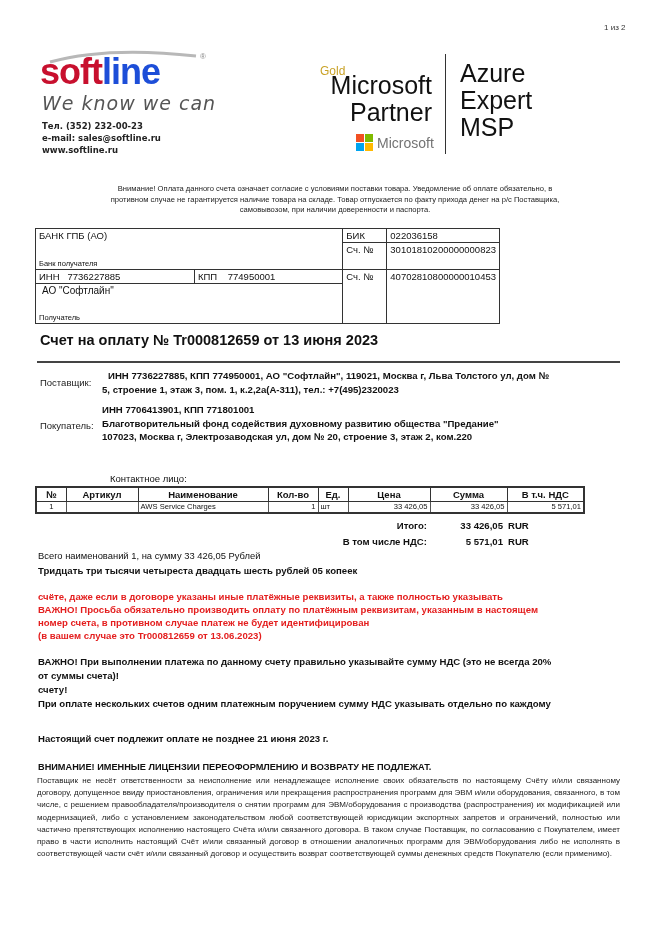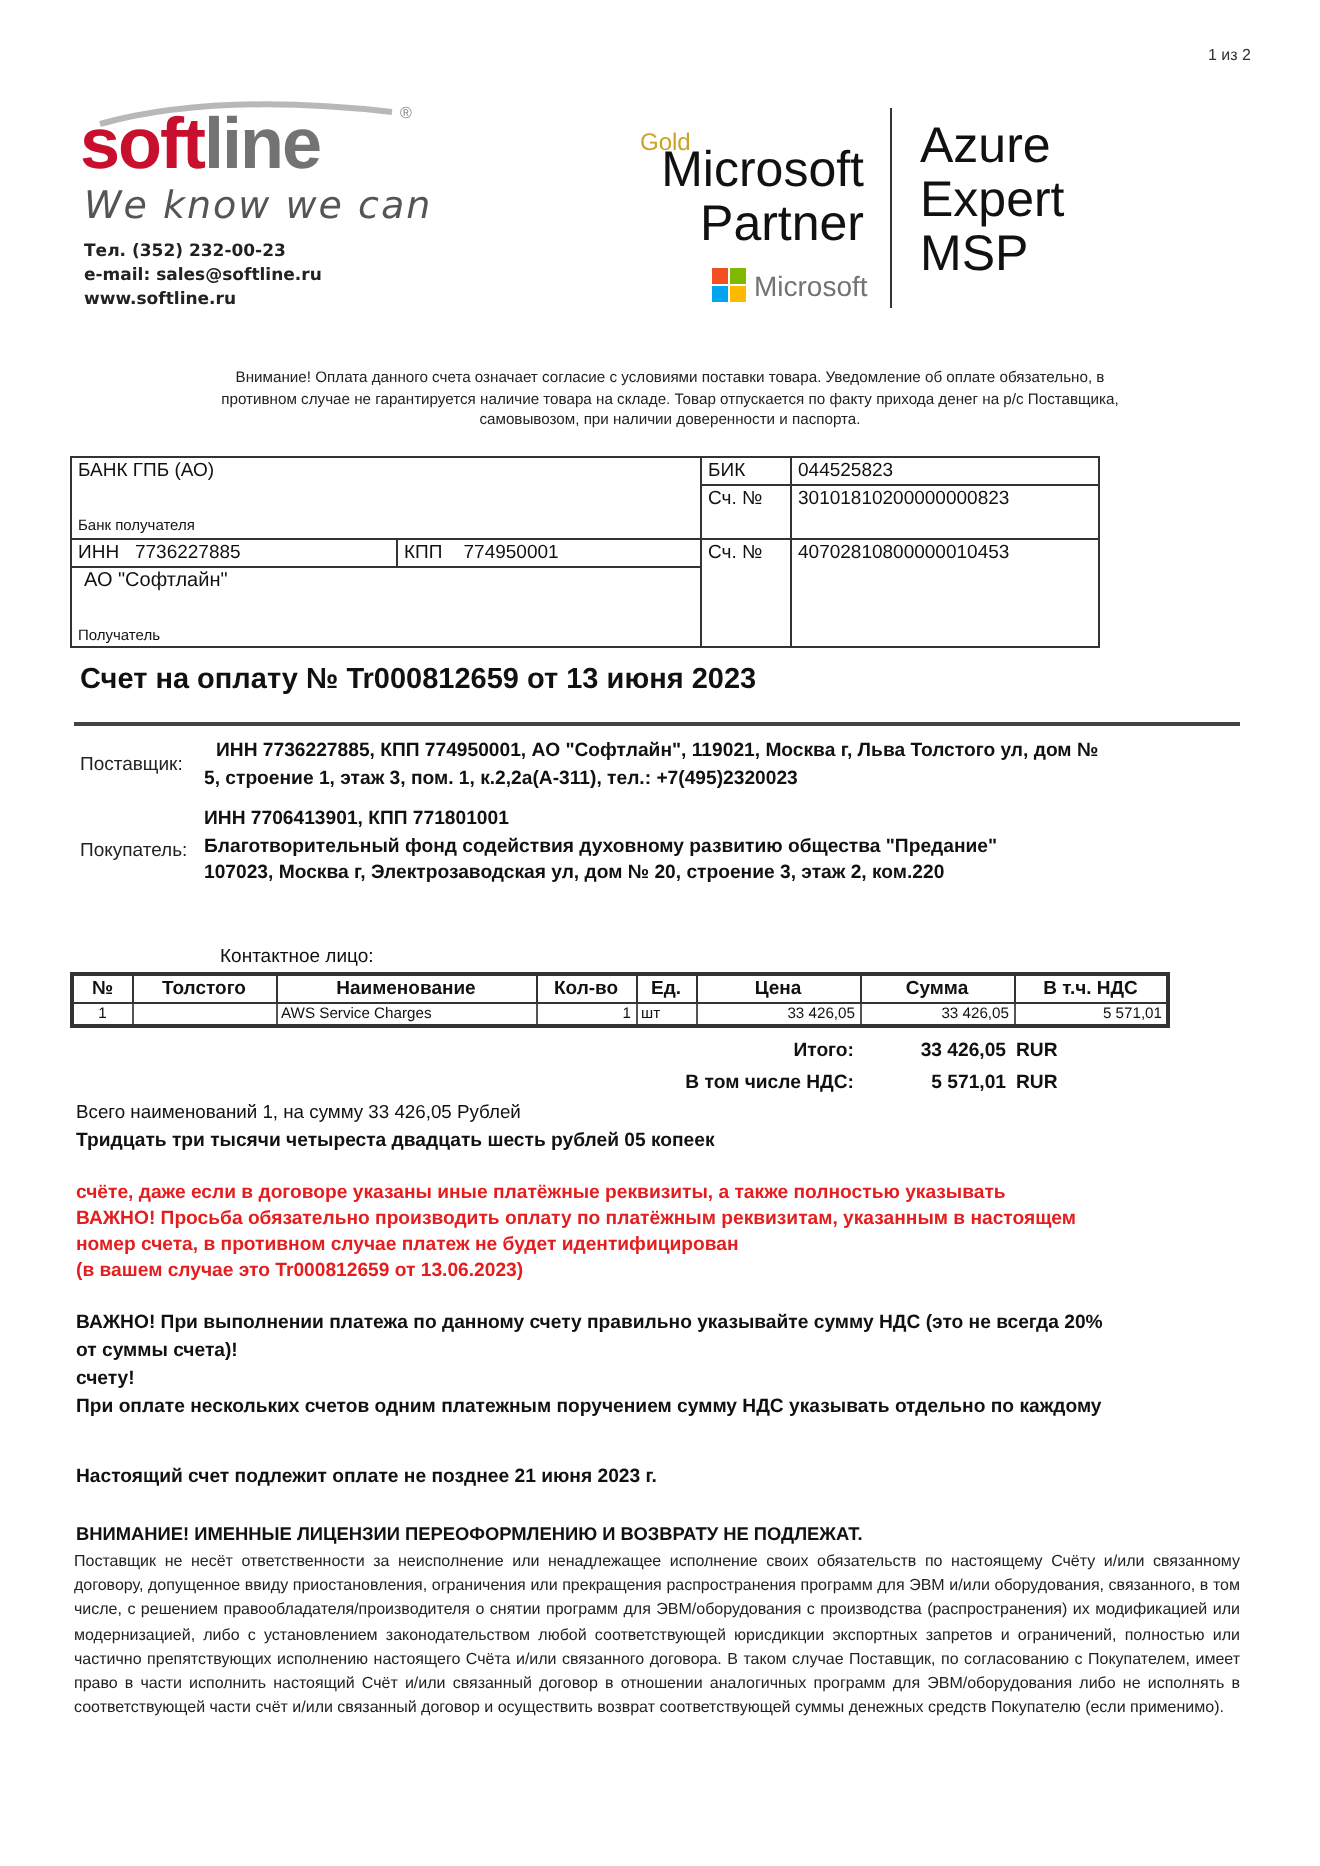--- a/index.html
+++ b/index.html
@@ -7,40 +7,40 @@
   body { font-family: "Liberation Sans", sans-serif; color: #111; position: relative; }
 
   .abs { position: absolute; }
 
   .page-num { left: 604px; top: 23px; font-size: 8px; color: #333; }
 
   
   .logo { left: 40px; top: 50px; width: 175px; height: 70px; }
   .logo-word { position: absolute; left: 0; top: 4px; font-size: 36px; font-weight: bold; letter-spacing: -1px; line-height: 36px; }
   .logo-soft { color: #c8102e; }
-  .logo-line { color: #737373; }
+  .logo-line { color: #1d4ed8; }
   .logo-reg { position: absolute; left: 160px; top: 2px; font-size: 8px; color: #888; }
   .logo-swoosh { position: absolute; left: 8px; top: 0; width: 150px; height: 14px; }
   .logo-tagline { position: absolute; left: 2px; top: 42px; font-size: 19px; color: #555; font-family: "DejaVu Sans", sans-serif; font-style: italic; letter-spacing: 1px; white-space: nowrap; }
   .contacts { left: 42px; top: 120px; font-size: 8.5px; font-weight: bold; color: #222; line-height: 12px; font-family: "DejaVu Sans", sans-serif; }
 
   
   .ms-gold { left: 320px; top: 53px; font-size: 12px; color: #c9a227; margin-top: 11px; }
   .ms-title { left: 320px; top: 72px; font-size: 25px; color: #111; line-height: 27px; text-align: right; width: 112px; }
   .ms-div { left: 445px; top: 54px; width: 1px; height: 100px; background: #333; }
   .azure { left: 460px; top: 60px; font-size: 25px; line-height: 27px; color: #111; }
   .ms-sub { left: 356px; top: 134px; display: flex; align-items: center; gap: 4px; }
   .ms-flag { width: 17px; height: 17px; display: grid; grid-template-columns: 1fr 1fr; gap: 1px; }
   .ms-flag span { display: block; }
   .ms-sub-text { font-size: 14px; color: #737373; }
 
   .notice { left: 100px; top: 184px; width: 470px; font-size: 7.6px; text-align: center; line-height: 10.5px; color: #222; }
 
   
-  .bank { left: 35px; top: 228px; width: 515px; border-collapse: collapse; font-size: 9.5px; padding-left: 36px; }
+  .bank { left: 35px; top: 228px; width: 465px; border-collapse: collapse; font-size: 9.5px; padding-left: 36px; }
   .bank td { border: 1px solid #333; padding: 1px 3px; vertical-align: top; }
   .small-lbl { font-size: 7.5px; }
 
   .title { left: 40px; top: 332px; font-size: 14.5px; font-weight: bold; }
   .hr { left: 37px; top: 361px; width: 583px; height: 1.5px; background: #444; }
 
   .party-lbl { font-size: 9.5px; color: #222; }
   .party-val { font-size: 9.6px; font-weight: bold; line-height: 13.5px; }
 
   .contact-lbl { left: 110px; top: 473px; font-size: 9.5px; }
@@ -106,21 +106,21 @@
       <col style="width:152px">
       <col style="width:45px">
       <col>
   </colgroup>
   <tbody>
       <tr style="height:12px">
     <td colspan="2" rowspan="2" style="border-bottom:none;">
       <div>БАНК ГПБ (АО)</div>
     </td>
     <td>БИК</td>
-    <td>044525823</td>
+    <td>022036158</td>
   </tr>
   <tr style="height:14px">
     <td style="border-bottom:none">Сч. №</td>
     <td style="border-bottom:none">30101810200000000823</td>
   </tr>
   <tr style="height:10px">
     <td colspan="2" style="border-top:none; padding-top:0;">
       <span class="small-lbl">Банк получателя</span>
     </td>
     <td style="border-top:none"></td>
@@ -166,21 +166,21 @@
       <col style="width:130px">
       <col style="width:50px">
     <col style="width:30px">
       <col style="width:82px">
       <col style="width:77px">
       <col>
   </colgroup>
   <thead>
     <tr>
       <th>№</th>
-      <th>Толстого</th>
+      <th>Артикул</th>
       <th>Наименование</th>
       <th>Кол-во</th>
       <th>Ед.</th>
       <th>Цена</th>
       <th>Сумма</th>
       <th>В т.ч. НДС</th>
     </tr>
   </thead>
   <tbody>
     <tr>

